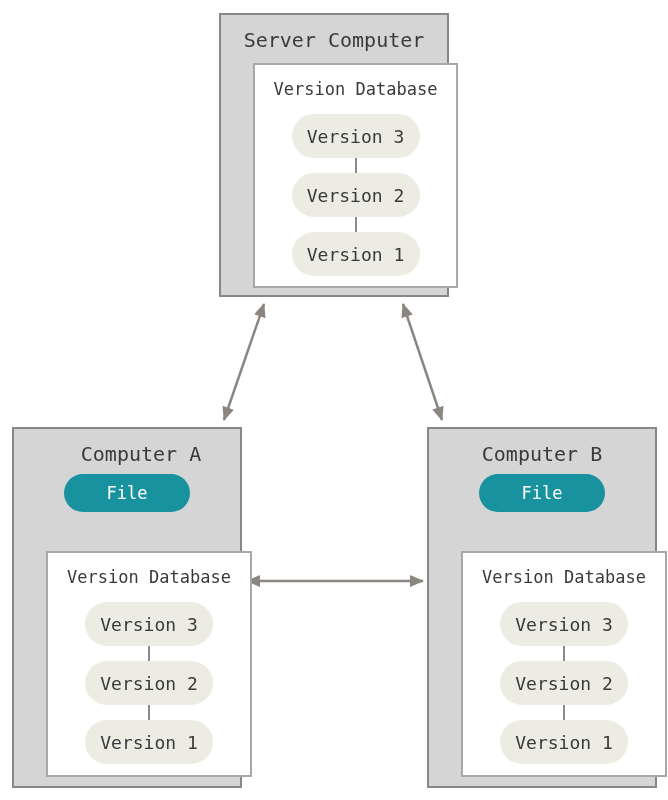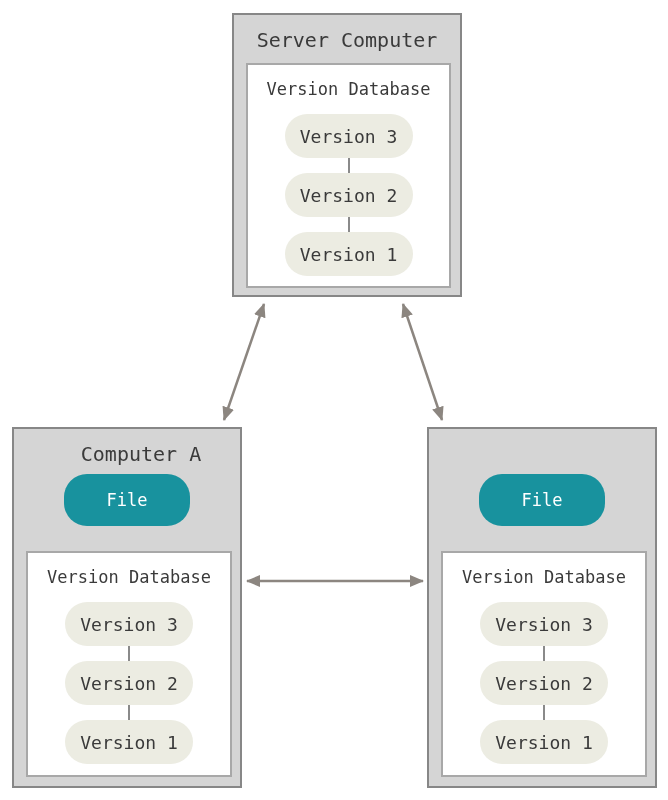--- a/index.html
+++ b/index.html
@@ -34,20 +34,21 @@
     font-size:20px;
     line-height:28px;
     padding-top:11px;
     white-space:nowrap;
   }
   .inner-db{
     position:absolute;
     background:var(--inner-fill);
     border:2px solid var(--inner-border);
     box-sizing:border-box;
+    margin-left:20px;
   }
   .db-label{
     text-align:center;
     font-size:17px;
     line-height:22px;
     padding-top:13px;
     white-space:nowrap;
   }
   .pill-stack{
     display:flex;
@@ -65,29 +66,29 @@
   }
   .pill-connector{
     width:2px;height:15px;
     background:var(--connector);
   }
   .file-pill{
     position:absolute;
     left:50%;
     transform:translateX(-50%);
     top:45px;
-    width:126px;height:52px;
+    width:126px;height:38px;
     background:var(--teal);
     border-radius:23px;
     display:flex;align-items:center;justify-content:center;
     font-size:17px;
     color:var(--file-text);
     white-space:nowrap;
   }
-  #server{left:232px;top:13px;width:230px;height:284px;}
+  #server{left:219px;top:13px;width:230px;height:284px;}
   #server .inner-db{left:12px;top:48px;width:205px;height:225px;}
   #computer-a{left:12px;top:427px;width:230px;height:361px;padding-left:28px;}
   #computer-b{left:427px;top:427px;width:230px;height:361px;}
   #computer-a .inner-db, #computer-b .inner-db{left:12px;top:122px;width:206px;height:226px;}
   .arrows-layer{
     position:absolute;left:0;top:0;width:668px;height:800px;
     pointer-events:none;
   }
   .arrow-line{
     stroke:var(--arrow);
@@ -138,20 +139,21 @@
         <div class="version-pill">Version 3</div>
         <div class="pill-connector"></div>
         <div class="version-pill">Version 2</div>
         <div class="pill-connector"></div>
         <div class="version-pill">Version 1</div>
       </div>
     </div>
   </div>
 
   <div class="machine" id="computer-b">
+    <div class="machine-title">Computer B</div>
     <div class="file-pill">File</div>
     <div class="inner-db">
       <div class="db-label">Version Database</div>
       <div class="pill-stack">
         <div class="version-pill">Version 3</div>
         <div class="pill-connector"></div>
         <div class="version-pill">Version 2</div>
         <div class="pill-connector"></div>
         <div class="version-pill">Version 1</div>
       </div>

